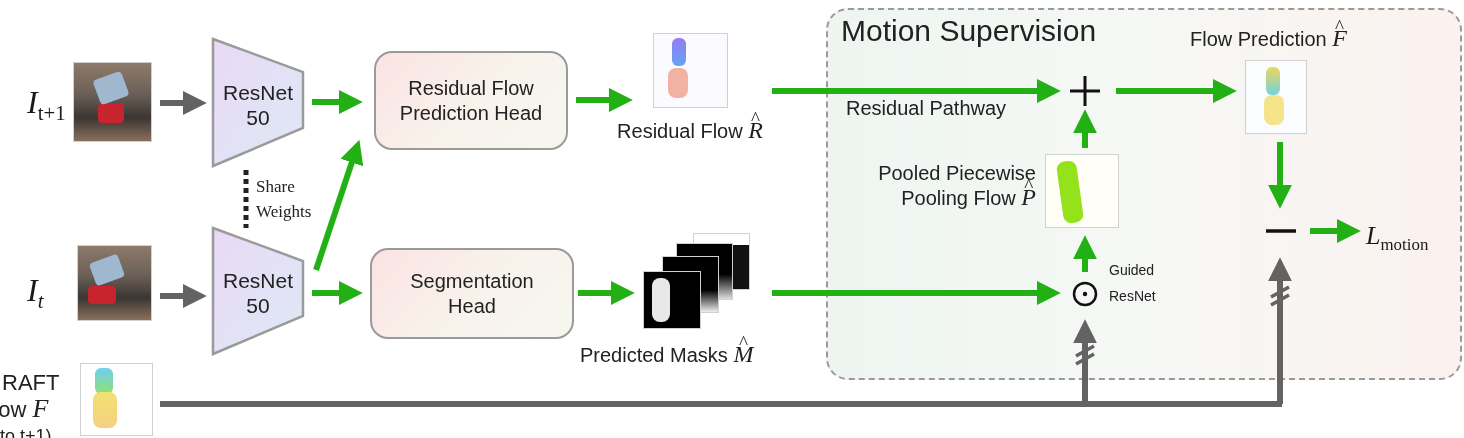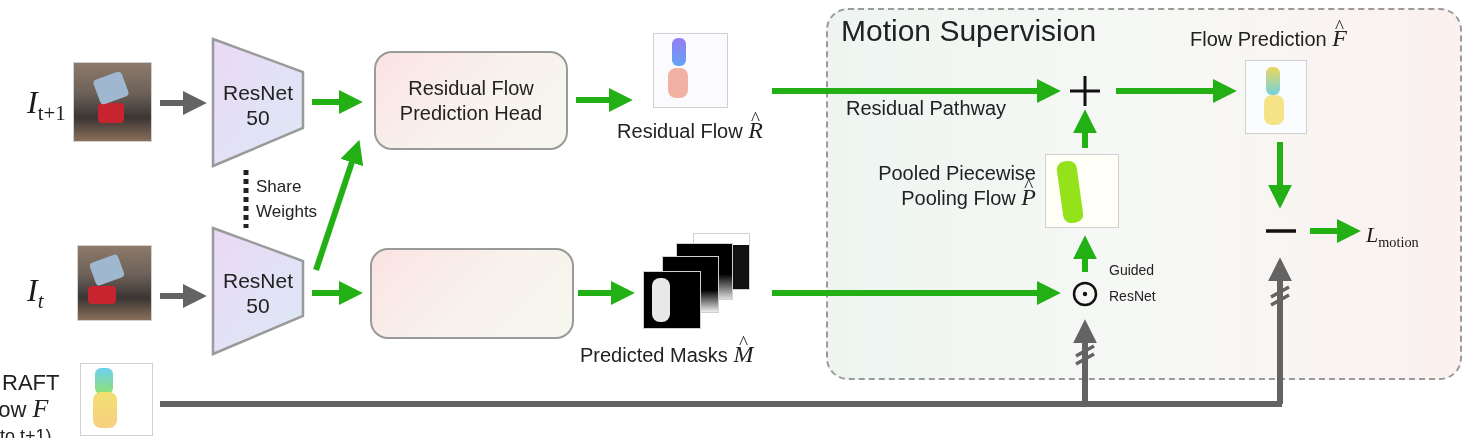--- a/index.html
+++ b/index.html
@@ -115,33 +115,35 @@
 </div>
 
 <div class="abs txt center" style="left:213px; top:80px; width:90px; font-size:21px; line-height:25px;">
   <div>ResNet</div>
     <div>50</div>
 </div>
 <div class="abs txt center" style="left:213px; top:268px; width:90px; font-size:21px; line-height:25px;">
   <div>ResNet</div>
     <div>50</div>
 </div>
-<div class="abs txt" style="left:256px; top:174px; font-size:17px; line-height:25px;">
+<div class="abs txt" style="left:256px; top:174px; font-size:17px; line-height:25px;font-family:Liberation Serif, serif;">
   <div>Share</div>
     <div>Weights</div>
 </div>
 
 <div class="box" style="left:374px; top:51px; width:194px; height:99px;">
   <div>
       <div>Residual Flow</div>
       <div>Prediction Head</div>
     </div>
 </div>
 <div class="box" style="left:370px; top:248px; width:204px; height:91px;">
   <div>
+      <div>Segmentation</div>
+      <div>Head</div>
     </div>
 </div>
 
 <div class="thumb" style="left:653px; top:33px; width:75px; height:75px; background:#fbfaff;">
   <div class="abs" style="left:18px; top:4px; width:14px; height:28px; background:linear-gradient(180deg,#7b5cf0,#3d8ef0); border-radius:6px; opacity:0.8;"></div>
   <div class="abs" style="left:14px; top:34px; width:20px; height:30px; background:#f0a08c; border-radius:8px; opacity:0.8;"></div>
 </div>
 <div class="abs txt center" style="left:600px; top:118px; width:180px;">
   <div><span>Residual Flow</span> <span class="math hat" style="font-size:24px;">R</span></div>
 </div>
@@ -172,21 +174,21 @@
 </div>
 <div class="thumb" style="left:1045px; top:154px; width:74px; height:74px; background:#fffef7;">
   <div class="abs" style="left:14px; top:6px; width:20px; height:62px; background:#93e21a; border-radius:8px; transform:rotate(-8deg);"></div>
 </div>
 
 <div class="abs txt" style="left:1109px; top:257px; font-size:14px; line-height:26px;">
   <div>Guided</div>
     <div>ResNet</div>
 </div>
 
-<div class="abs math" style="left:1366px; top:211px; font-size:22px; line-height:48px; white-space:nowrap;"><span>L</span><span class="sub" style="font-style:normal;">motion</span></div>
+<div class="abs math" style="left:1366px; top:218px; font-size:26px; line-height:36px; white-space:nowrap;"><span>L</span><span class="sub" style="font-style:normal;">motion</span></div>
 
 <div class="abs txt" style="left:-8px; top:370px; font-size:22px; line-height:26px; white-space:nowrap;">
   <div style="padding-left:10px;">RAFT</div>
   <div style="margin-left:-12px;"><span>Flow</span> <span class="math" style="font-size:26px;">F</span></div>
   <div style="margin-left:-8px; font-size:18px;">(t to t+1)</div>
 </div>
 <div class="thumb" style="left:80px; top:363px; width:73px; height:73px; background:#fff;">
   <div class="abs" style="left:14px; top:4px; width:18px; height:26px; background:linear-gradient(180deg,#6fd0f0,#8ee070); border-radius:6px;"></div>
   <div class="abs" style="left:12px; top:28px; width:24px; height:36px; background:linear-gradient(180deg,#f2e070,#f6d080); border-radius:8px;"></div>
 </div>

